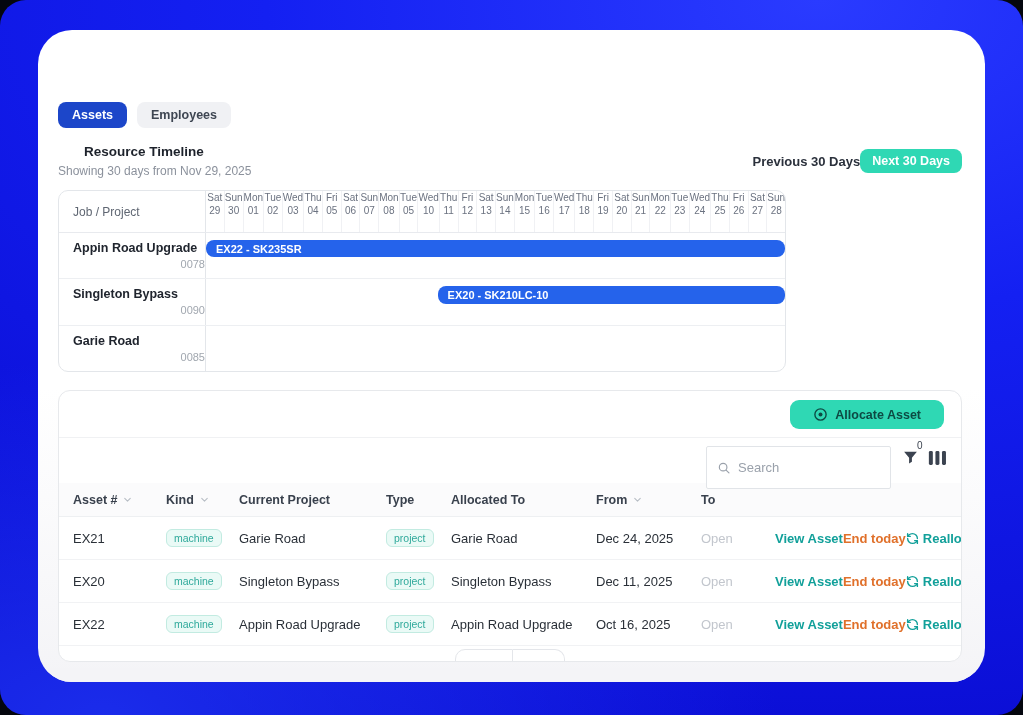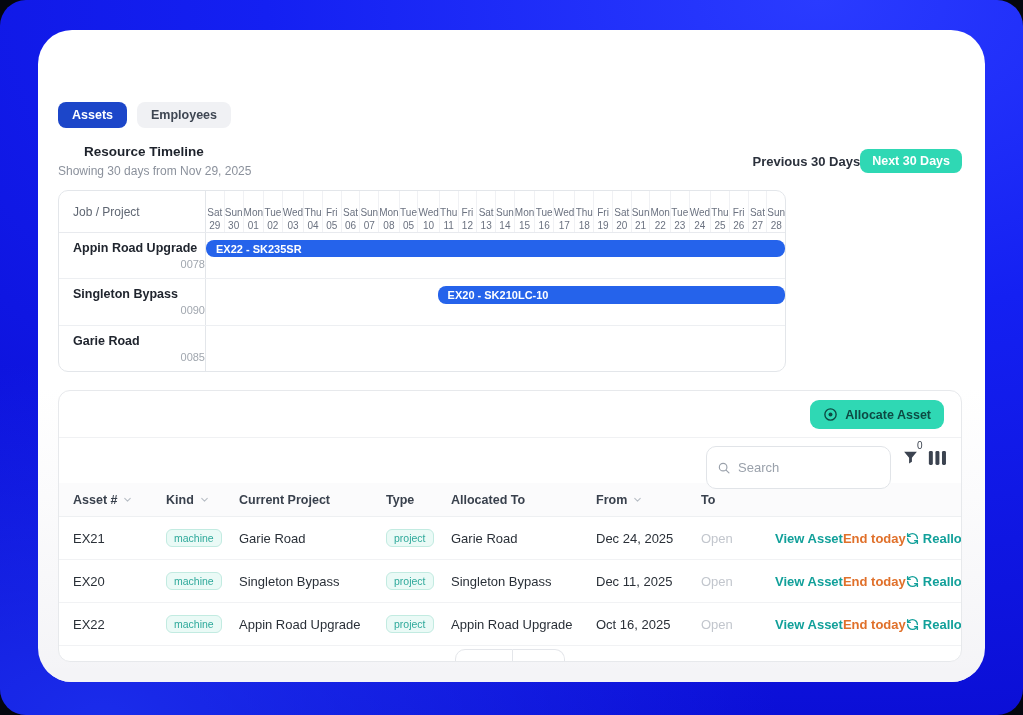--- a/index.html
+++ b/index.html
@@ -24,35 +24,35 @@
   .tl-title { font-size:13.5px; font-weight:bold; color:#1d222b;margin-left:26px; }
   .tl-sub { font-size:12px; color:#8b919c; margin-top:5px; }
   .tl-nav { display:flex; align-items:center; margin-top:5px;margin-left:26px; }
   .btn-prev { background:none; border:none; font-family:inherit; font-size:13px; font-weight:bold; color:#2b313c; cursor:pointer; }
   .btn-next { background:var(--teal,#2fd8b4); border:none; font-family:inherit; font-size:12.5px; font-weight:bold; color:#fff; height:24px; padding:0 12px; border-radius:8px; cursor:pointer; }
 
   .tl-table { position:absolute; left:20px; top:160px; width:728px; height:182px; border:1px solid #e3e6ea; border-radius:10px; background:#fff; display:flex; flex-direction:column; overflow:hidden; }
   .tl-header-row { height:42px; display:flex; border-bottom:1px solid #e8eaee; }
   .tl-corner { width:147px; flex:0 0 147px; border-right:1px solid #e3e6ea; display:flex; align-items:center; padding-left:14px; font-size:12px; color:#5f6672; }
   .tl-days { flex:1; display:flex; }
-  .tl-day { flex:1; display:flex; flex-direction:column; align-items:center; justify-content:flex-end; font-size:10px; line-height:13px; color:#6b7280; border-right:1px solid #f0f1f4; }
+  .tl-day { flex:1; display:flex; flex-direction:column; align-items:center; justify-content:flex-start; font-size:10px; line-height:13px; color:#6b7280; border-right:1px solid #f0f1f4; }
   .tl-day:last-of-type { border-right:none; }
   .tl-row { flex:1; display:flex; border-bottom:1px solid #edeff2; }
   .tl-row:last-of-type { border-bottom:none; }
   .tl-label { width:147px; flex:0 0 147px; border-right:1px solid #e3e6ea; display:flex; flex-direction:column; justify-content:center; padding-left:14px; gap:3px; }
   .tl-label .name { font-size:12.5px; font-weight:bold; color:#20252e; }
   .tl-label .code { font-size:11px; color:#a1a7af;text-align:right; }
   .tl-track { flex:1; position:relative; }
   .tl-bar { position:absolute; top:7px; bottom:21px; background:var(--bar_blue,#2563eb); border-radius:8px; color:#fff; font-size:11px; font-weight:bold; display:flex; align-items:center; padding:0 10px; overflow:hidden; white-space:nowrap; cursor:pointer; }
 
   .panel { position:absolute; left:20px; top:360px; width:904px; height:272px; border:1px solid #e7e9ec; border-radius:12px; background:#fff; overflow:hidden; }
   .alloc-row { height:47px; border-bottom:1px solid #f0f1f3; position:relative; }
-  .alloc-btn { position:absolute; right:17px; top:9px; height:29px; padding:0 13px; border:none; border-radius:9px; background:var(--teal,#2fd8b4); color:#0d4a43; font-family:inherit; font-size:12.5px; font-weight:bold; display:flex; align-items:center; gap:7px; cursor:pointer; }
+  .alloc-btn { position:absolute; right:17px; top:9px; height:29px; padding:0 23px; border:none; border-radius:9px; background:var(--teal,#2fd8b4); color:#0d4a43; font-family:inherit; font-size:12.5px; font-weight:bold; display:flex; align-items:center; gap:7px; cursor:pointer; }
   .search-row { height:45px; position:relative; }
-  .search-box { position:absolute; left:647px; top:8px; width:185px; height:43px; border:1px solid #e1e4e8; border-radius:10px; display:flex; align-items:center; padding:0 10px; gap:7px; background:#fff; }
+  .search-box { position:absolute; left:647px; top:8px; width:185px; height:43px; border:1px solid #e1e4e8; border-radius:2px; display:flex; align-items:center; padding:0 10px; gap:7px; background:#fff; }
   .search-box input { border:none; outline:none; flex:1; font-family:inherit; font-size:13px; color:#4a505a; min-width:0; }
   .search-box input::placeholder { color:#9aa1ab; }
   .filter-wrap { position:absolute; left:843px; top:11px; width:17px; height:17px; cursor:pointer; }
   .filter-count { position:absolute; left:858px; top:2px; font-size:10px; color:#3b4350; }
   .cols-btn { position:absolute; left:869px; top:12px; width:19px; height:16px; cursor:pointer; }
 
   .grid { display:grid; grid-template-columns:93px 73px 147px 65px 145px 105px 55px 1fr; align-items:center; padding:0 18px 0 14px; }
   .thead { height:34px; background:#fbfbfc; border-bottom:1px solid #eef0f2; font-size:12.5px; font-weight:bold; color:#39414d; }
   .th { display:flex; align-items:center; gap:5px; }
   .th .chev { color:#b7bdc5; display:flex; }

